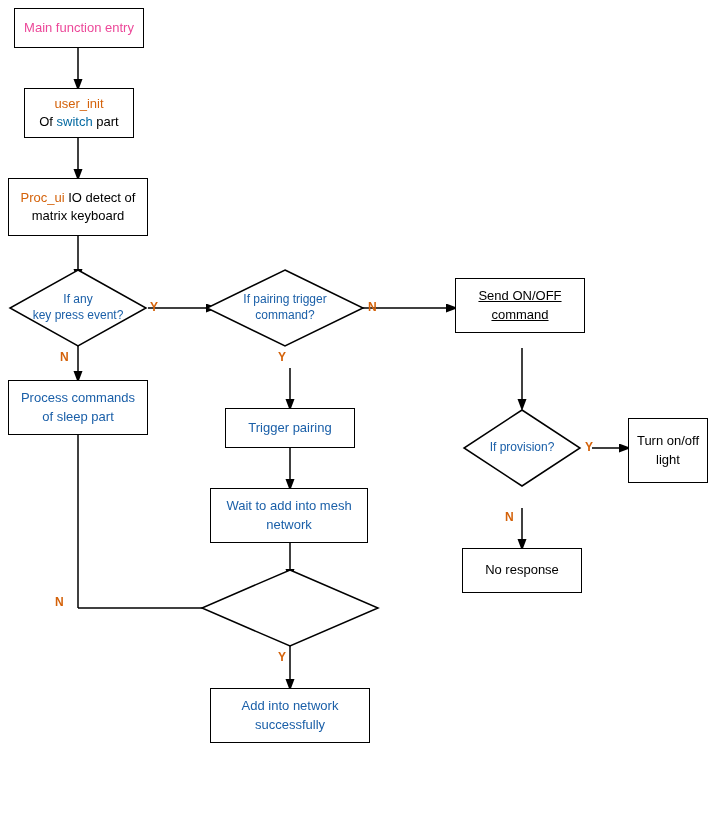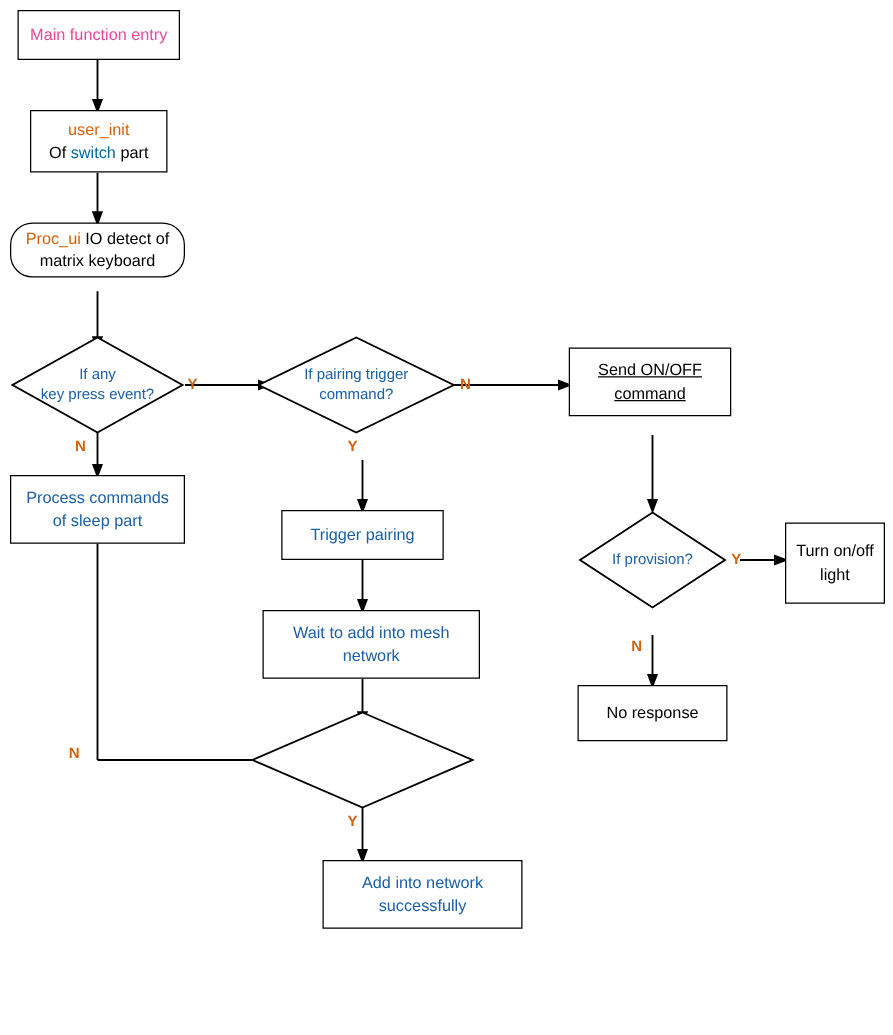--- a/index.html
+++ b/index.html
@@ -118,21 +118,21 @@
     <span style="color:#ec4899; font-size:13px;">Main function entry</span>
   </div>
 
   <div class="box" style="left:24px; top:88px; width:110px; height:50px;">
     <span style="font-size:13px; text-align:center; line-height:1.4;">
       <span style="color:#d4620a;">user_init</span><br>
       <span style="color:#000;">Of </span><span style="color:#0369a1;">switch</span><span style="color:#000;"> part</span>
     </span>
   </div>
 
-  <div class="box" style="left:8px; top:178px; width:140px; height:44px;border-radius:18px;">
+  <div class="box" style="left:8px; top:178px; width:140px; height:58px;">
     <span style="font-size:13px; text-align:center; line-height:1.4; color:#000;">
       <span style="color:#d4620a;">Proc_ui</span> IO detect of<br>matrix keyboard
     </span>
   </div>
 
   <div class="diamond" style="left:8px; top:268px; width:140px; height:80px;">
     <div class="diamond-inner">
       <svg class="diamond-shape" viewBox="0 0 140 80" preserveAspectRatio="none">
         <polygon points="70,2 138,40 70,78 2,40" fill="#fff" stroke="#000" stroke-width="1.5"></polygon>
       </svg>
@@ -160,35 +160,35 @@
   </div>
 
   <div class="label" style="left:278px; top:350px; color:#d4620a;">Y</div>
 
   <div class="label" style="left:368px; top:300px; color:#d4620a;">N</div>
 
   <div class="box" style="left:225px; top:408px; width:130px; height:40px;">
     <span style="font-size:13px; color:#1a5fa8;">Trigger pairing</span>
   </div>
 
-  <div class="box" style="left:210px; top:488px; width:174px; height:55px;">
+  <div class="box" style="left:210px; top:488px; width:158px; height:55px;">
     <span style="font-size:13px; text-align:center; color:#1a5fa8; line-height:1.4;">Wait to add into mesh<br>network</span>
   </div>
 
   <div class="diamond" style="left:200px; top:568px; width:180px; height:80px;">
     <div class="diamond-inner">
       <svg class="diamond-shape" viewBox="0 0 180 80" preserveAspectRatio="none">
         <polygon points="90,2 178,40 90,78 2,40" fill="#fff" stroke="#000" stroke-width="1.5"></polygon>
       </svg>
     </div>
   </div>
 
   <div class="label" style="left:278px; top:650px; color:#d4620a;">Y</div>
 
-  <div class="box" style="left:210px; top:688px; width:160px; height:55px;margin-left:48px;">
+  <div class="box" style="left:210px; top:688px; width:160px; height:55px;">
     <span style="font-size:13px; text-align:center; color:#1a5fa8; line-height:1.4;">Add into network<br>successfully</span>
   </div>
 
   <div class="box" style="left:455px; top:278px; width:130px; height:55px;text-decoration:underline;">
     <span style="font-size:13px; text-align:center; color:#000; line-height:1.4;">Send ON/OFF<br>command</span>
   </div>
 
   <div class="diamond" style="left:462px; top:408px; width:120px; height:80px;">
     <div class="diamond-inner">
       <svg class="diamond-shape" viewBox="0 0 120 80" preserveAspectRatio="none">

